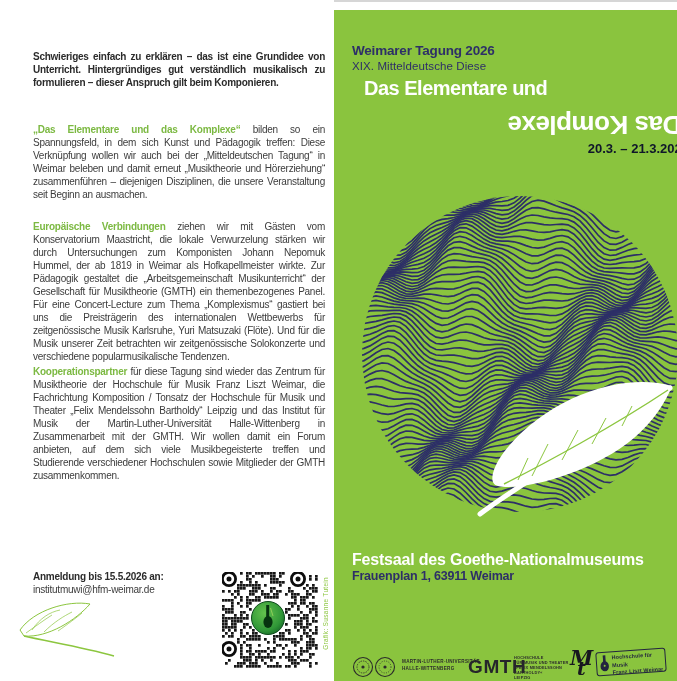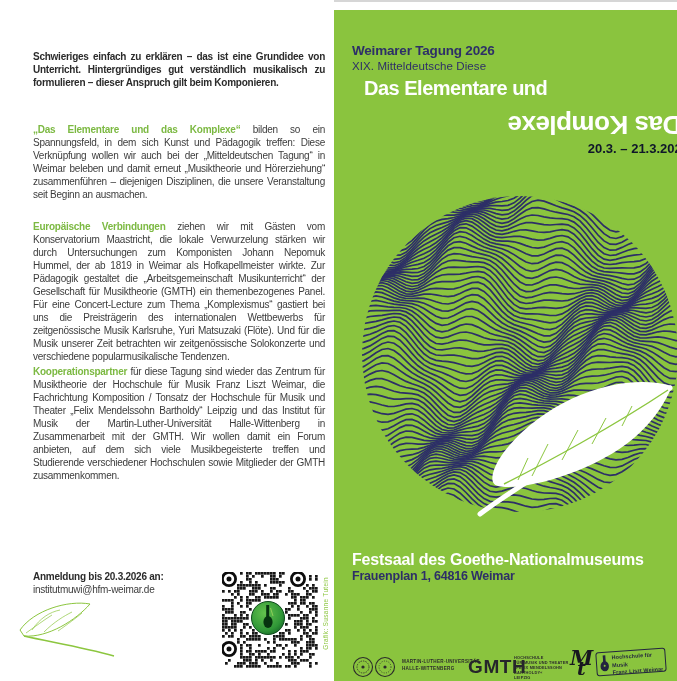--- a/index.html
+++ b/index.html
@@ -67,21 +67,21 @@
     <p class="lp-block intro">Schwieriges einfach zu erklären – das ist eine Grundidee von Unterricht. Hintergründiges gut verständlich musikalisch zu formulieren – dieser Anspruch gilt beim Komponieren.</p>
 
     <p class="lp-block p1"><span class="lead">„Das Elementare und das Komplexe“</span> <span>bilden so ein Spannungsfeld, in dem sich Kunst und Pädagogik treffen: Diese Verknüpfung wollen wir auch bei der „Mitteldeutschen Tagung“ in Weimar beleben und damit erneut „Musiktheorie und Hörerziehung“ zusammenführen – diejenigen Disziplinen, die unsere Veranstaltung seit Beginn an ausmachen.</span></p>
 
     <p class="lp-block p2"><span class="lead">Europäische Verbindungen</span> <span>ziehen wir mit Gästen vom Konservatorium Maastricht, die lokale Verwurzelung stärken wir durch Untersuchungen zum Komponisten Johann Nepomuk Hummel, der ab 1819 in Weimar als Hofkapellmeister wirkte. Zur Pädagogik gestaltet die „Arbeitsgemeinschaft Musikunterricht“ der Gesellschaft für Musiktheorie (GMTH) ein themenbezogenes Panel. Für eine Concert-Lecture zum Thema „Komplexismus“ gastiert bei uns die Preisträgerin des internationalen Wettbewerbs für zeitgenössische Musik Karlsruhe, Yuri Matsuzaki (Flöte). Und für die Musik unserer Zeit betrachten wir zeitgenössische Solokonzerte und verschiedene popularmusikalische Tendenzen.</span></p>
 
     <p class="lp-block p3"><span class="lead">Kooperationspartner</span> <span>für diese Tagung sind wieder das Zentrum für Musiktheorie der Hochschule für Musik Franz Liszt Weimar, die Fachrichtung Komposition / Tonsatz der Hochschule für Musik und Theater „Felix Mendelssohn Bartholdy“ Leipzig und das Institut für Musik der Martin-Luther-Universität Halle-Wittenberg in Zusammenarbeit mit der GMTH. Wir wollen damit ein Forum anbieten, auf dem sich viele Musikbegeisterte treffen und Studierende verschiedener Hochschulen sowie Mitglieder der GMTH zusammenkommen.</span></p>
 
 
     <p class="lp-block reg">
-      <span class="bold">Anmeldung bis 20.3.2026 an:</span><br>
+      <span class="bold">Anmeldung bis 15.5.2026 an:</span><br>
       <span class="email">institutmuwi@hfm-weimar.de</span>
     </p>
 
     <svg class="feather-green" width="110" height="62" viewBox="0 0 110 62">
       <g fill="none" stroke="#8cc63f" stroke-width="1">
         <path d="M10,30 C24,10 58,0 80,4 C66,20 38,38 14,36 Z"></path>
         <path d="M14,36 C40,42 72,47 104,56" stroke-width="1.3"></path>
         <path d="M22,30 C30,18 40,12 50,10" stroke-width="0.7"></path>
         <path d="M34,32 C44,22 54,16 62,12" stroke-width="0.7"></path>
         <path d="M48,31 C58,24 66,18 72,13" stroke-width="0.7"></path>
@@ -624,21 +624,21 @@
         <path d="M30,116 C70,96 140,58 194,22" stroke-width="1.4"></path>
         <path d="M58,108 L74,76" stroke-width="1"></path>
         <path d="M88,92 L104,62" stroke-width="1"></path>
         <path d="M118,76 L132,50" stroke-width="1"></path>
         <path d="M148,58 L158,38" stroke-width="1"></path>
         <path d="M44,112 L54,90" stroke-width="1"></path>
       </g>
     </svg>
 
     <div class="venue1">Festsaal des Goethe-Nationalmuseums</div>
-    <div class="venue2">Frauenplan 1, 64816 Weimar</div>
+    <div class="venue2">Frauenplan 1, 63911 Weimar</div>
 
     <svg class="seals" width="46" height="26" viewBox="0 0 46 26">
       <g fill="none" stroke="#2b2b2b">
         <circle cx="11" cy="13" r="9.5" stroke-width="1.1"></circle>
         <circle cx="11" cy="13" r="6" stroke-width="0.8" stroke-dasharray="1.5 1"></circle>
         <circle cx="11" cy="13" r="1.6" fill="#2b2b2b" stroke="none"></circle>
         <circle cx="33" cy="13" r="9.5" stroke-width="1.1"></circle>
         <circle cx="33" cy="13" r="6" stroke-width="0.8" stroke-dasharray="1 1.4"></circle>
         <circle cx="33" cy="13" r="1.6" fill="#2b2b2b" stroke="none"></circle>
       </g>

